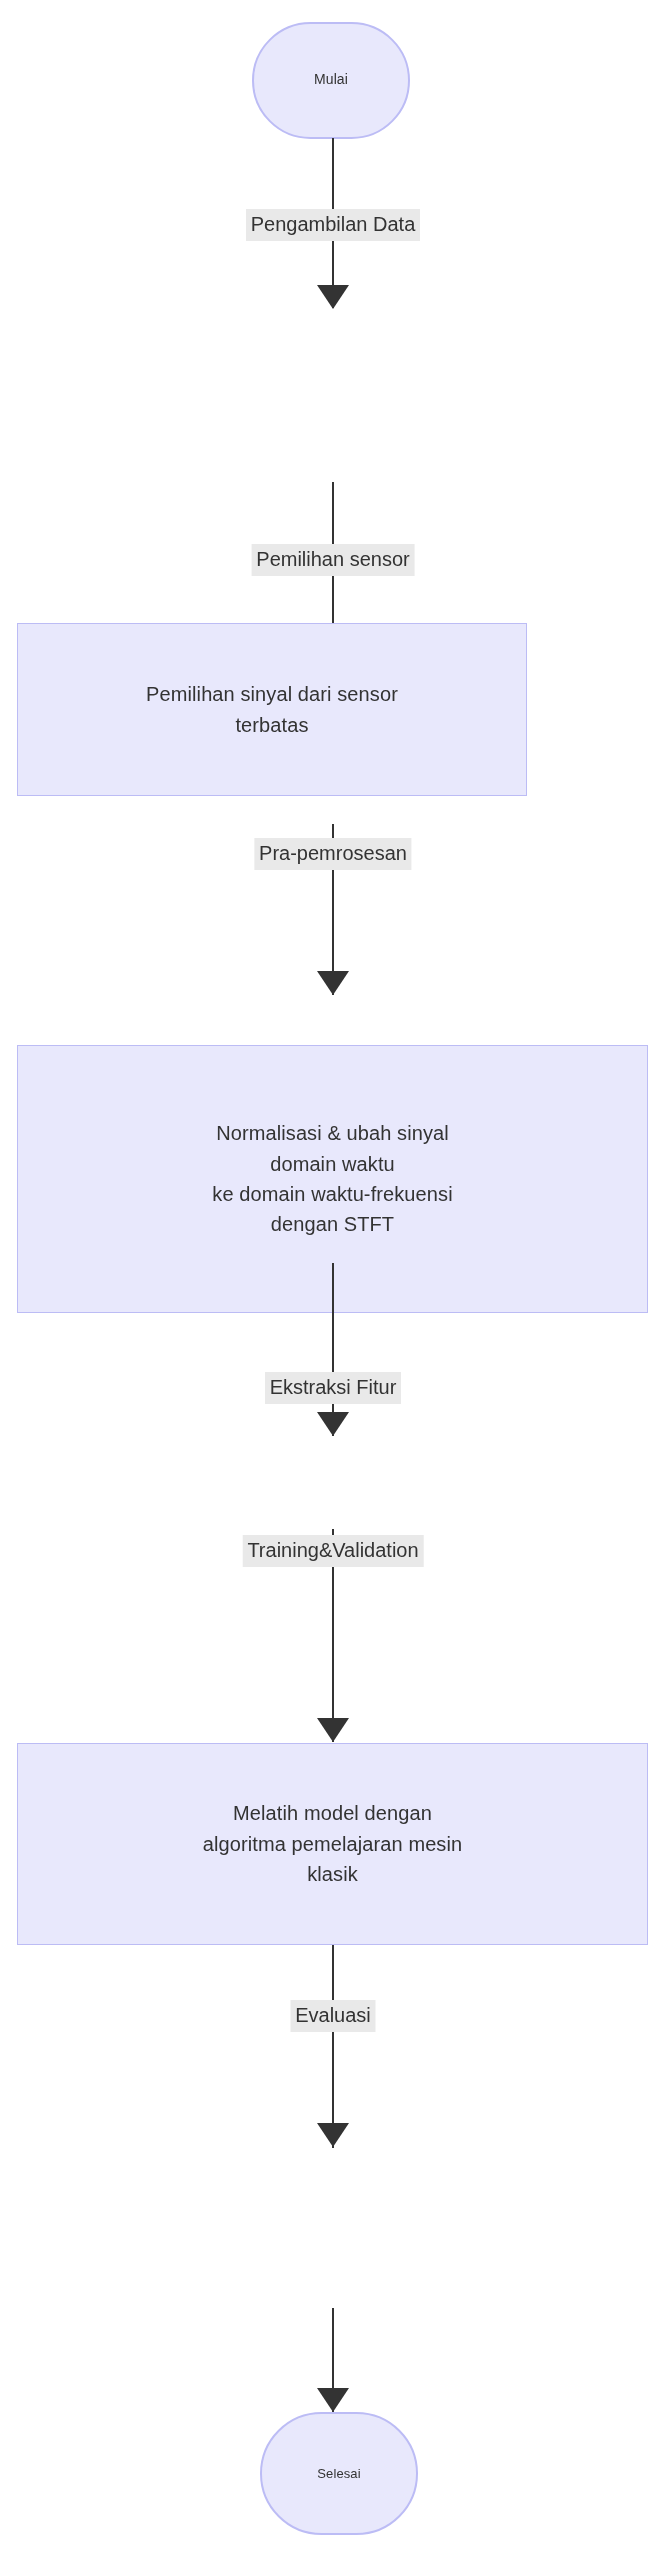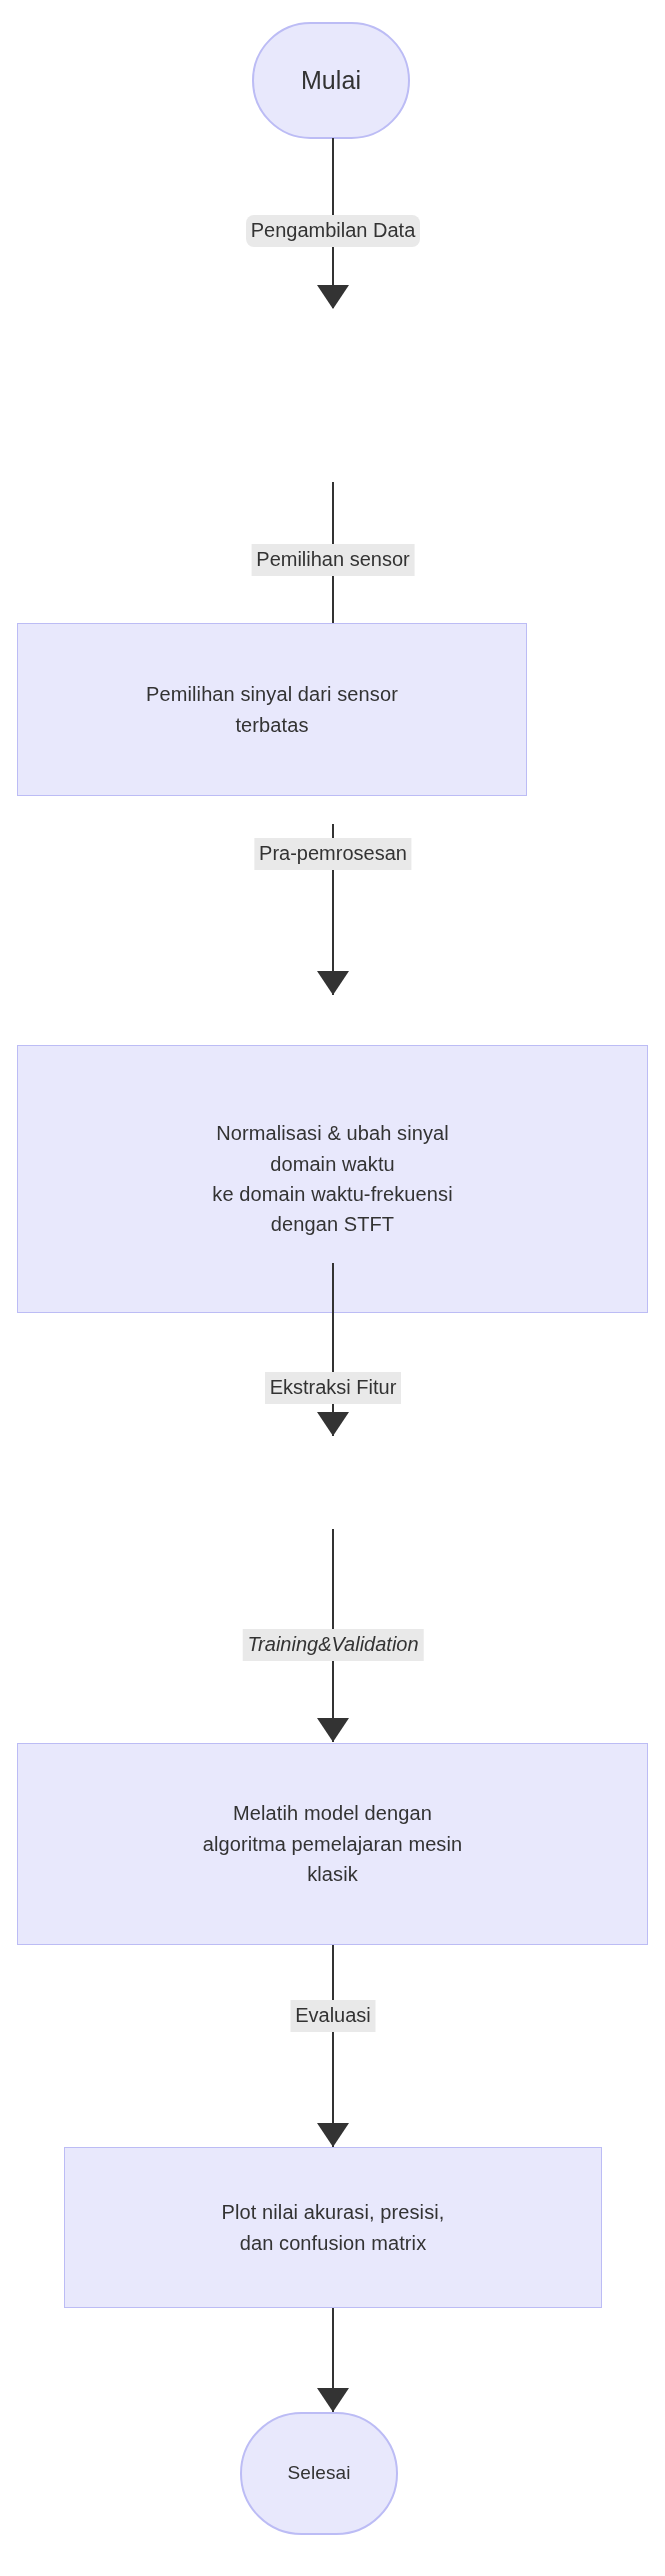--- a/index.html
+++ b/index.html
@@ -71,25 +71,25 @@
     line-height: 1.2;
     padding: 3.4px 4.7px 4.7px 4.7px;
     white-space: nowrap;
   }
 </style>
 </head>
 <body>
 
 <div id="canvas">
 
-  <div class="node terminal" style="left:252px; top:21.5px; width:158px; height:117px; font-size:25px;">Mulai</div>
+  <div class="node terminal" style="left:252px; top:21.5px; width:158px; height:117px; font-size:14px;">Mulai</div>
 
   <div class="edge" style="top:138px; height:170px;"></div>
   <div class="arrowhead" style="top:285px;"></div>
-  <div class="edge-label" style="top:215px;border-radius:8px;">Pengambilan Data</div>
+  <div class="edge-label" style="top:209px;">Pengambilan Data</div>
 
 
   <div class="edge" style="top:482px; height:169px;"></div>
   <div class="arrowhead" style="top:627px;"></div>
   <div class="edge-label" style="top:544px;">Pemilihan sensor</div>
 
   <div class="node" style="left:17px; top:623px; width:510px; height:173px;">Pemilihan sinyal dari sensor
 terbatas</div>
 
   <div class="edge" style="top:824px; height:171px;"></div>
@@ -101,32 +101,30 @@
 ke domain waktu-frekuensi
 dengan STFT</div>
 
   <div class="edge" style="top:1263px; height:173px;"></div>
   <div class="arrowhead" style="top:1412px;"></div>
   <div class="edge-label" style="top:1325px;margin-top:47px;">Ekstraksi Fitur</div>
 
 
   <div class="edge" style="top:1529px; height:213px;"></div>
   <div class="arrowhead" style="top:1718px;"></div>
-  <div class="edge-label" style="top:1629px;font-style:italic;">Training&amp;Validation</div>
+  <div class="edge-label" style="top:1535px;">Training&amp;Validation</div>
 
   <div class="node" style="left:17px; top:1743px; width:631px; height:202px;">Melatih model dengan
 algoritma pemelajaran mesin
 klasik</div>
 
   <div class="edge" style="top:1945px; height:203px;"></div>
   <div class="arrowhead" style="top:2123px;"></div>
   <div class="edge-label" style="top:2000px;">Evaluasi</div>
 
-  <div class="node" style="left:64px; top:2147px; width:538px; height:161px;">Plot nilai akurasi, presisi,
-dan confusion matrix</div>
 
   <div class="edge" style="top:2308px; height:104px;"></div>
   <div class="arrowhead" style="top:2388px;"></div>
 
-  <div class="node terminal" style="left:240px; top:2412px; width:158px; height:123px; font-size:19px;">Selesai</div>
+  <div class="node terminal" style="left:260px; top:2412px; width:158px; height:123px; font-size:13px;">Selesai</div>
 
 </div>
 
 
 </body></html>

